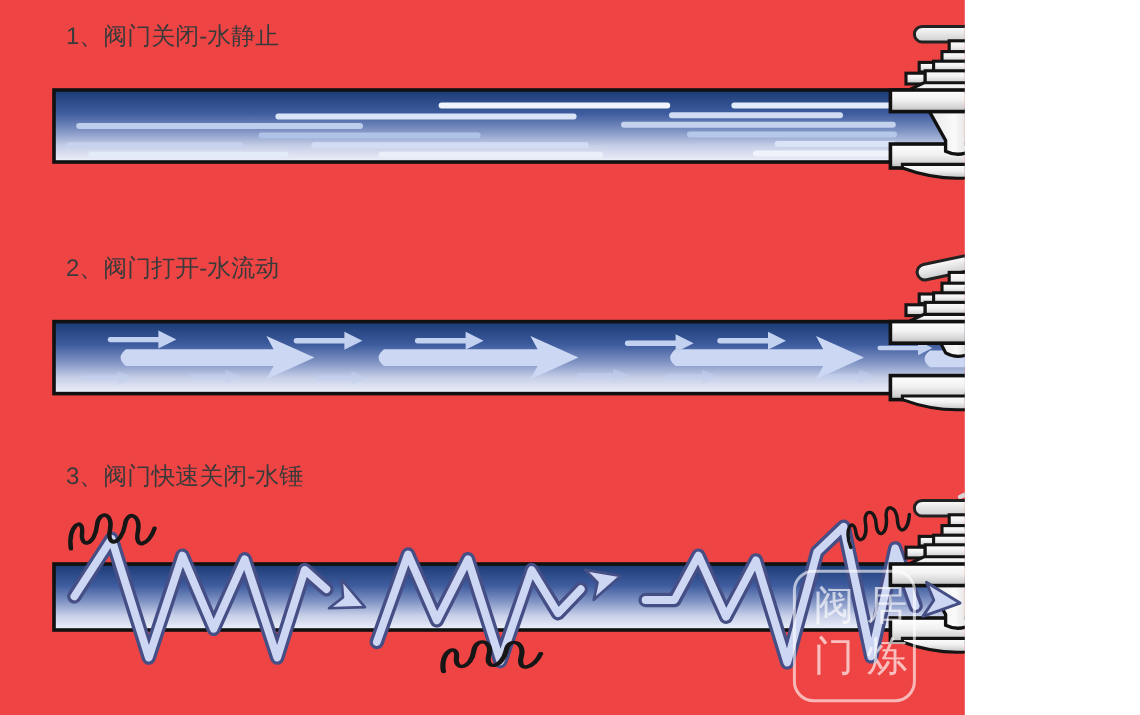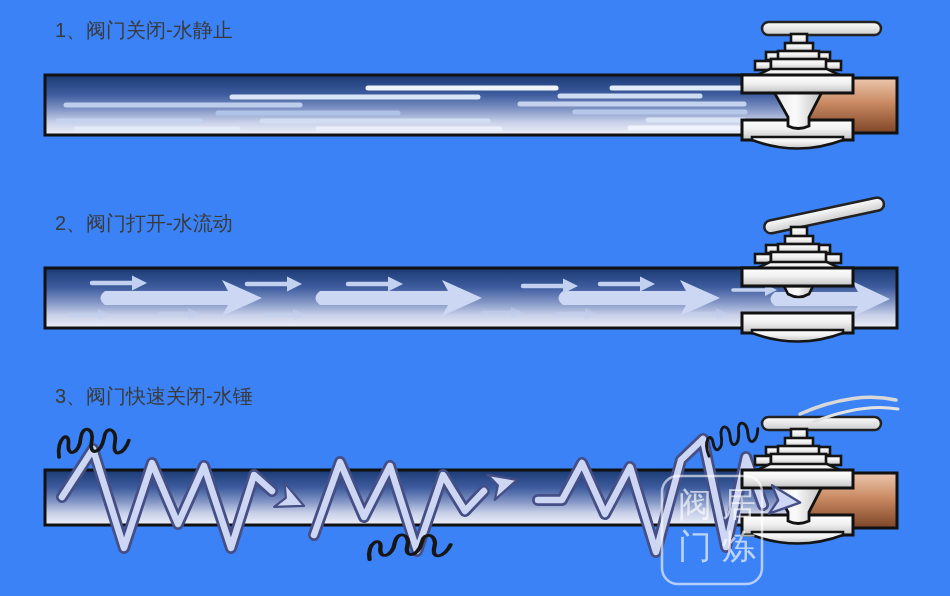--- a/index.html
+++ b/index.html
@@ -1,16 +1,16 @@
 <!DOCTYPE html>
 <html><head>
 <meta charset="utf-8">
 <style>
   html,body{margin:0;padding:0;background:#ffffff;}
-  .stage{position:relative;width:950px;height:596px;background:#3b82f6;overflow:hidden;
+  .stage{position:relative;width:804px;height:596px;background:#ef4444;overflow:hidden;
          font-family:"Liberation Sans", sans-serif;}
   svg{display:block;}
   .section-label{font-size:20px;fill:#3a3a3a;font-family:"Liberation Sans", sans-serif;}
   .pipe{stroke:#111111;stroke-width:3;}
   .metal{fill:url(#gMetal);stroke:#141414;stroke-width:2.6;}
   .metal-thick{fill:url(#gMetal);stroke:#111111;stroke-width:3;}
   .streak{stroke-linecap:round;}
   .bolt-outer{fill:none;stroke:#454e85;stroke-width:12;stroke-linejoin:round;stroke-linecap:round;}
   .bolt-inner{fill:none;stroke:#cdd6f2;stroke-width:6.5;stroke-linejoin:round;stroke-linecap:round;}
   .bolt-head{fill:#cdd6f2;stroke:#454e85;stroke-width:2.2;stroke-linejoin:round;}

